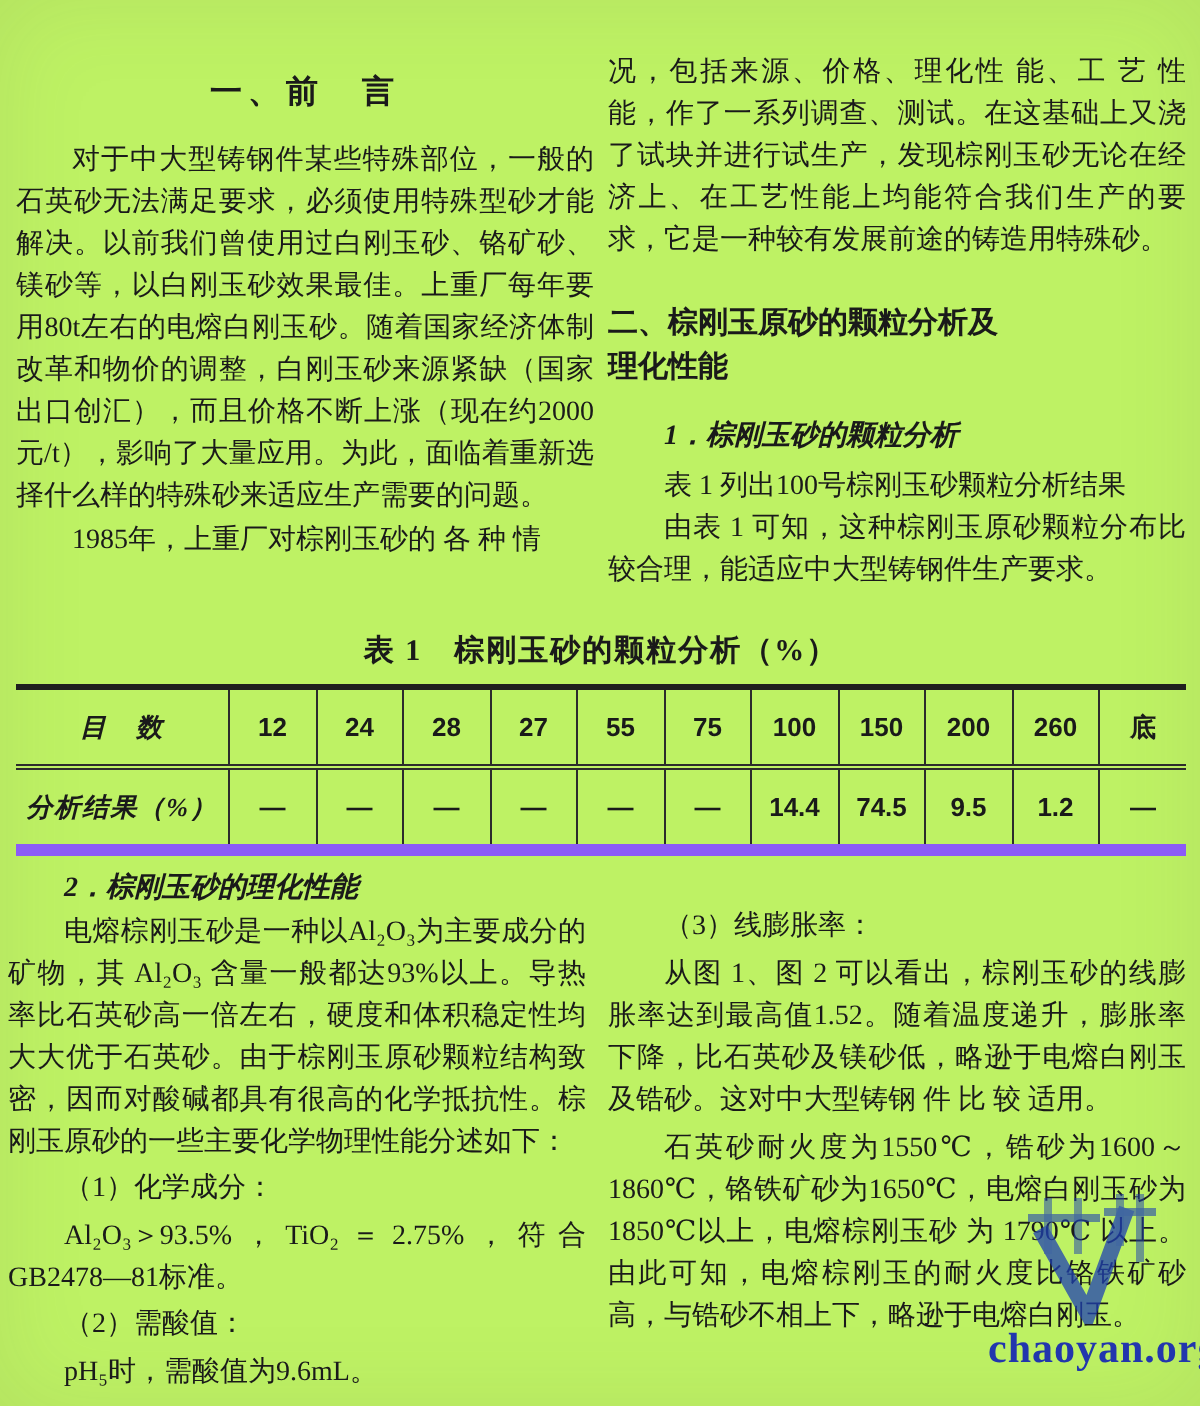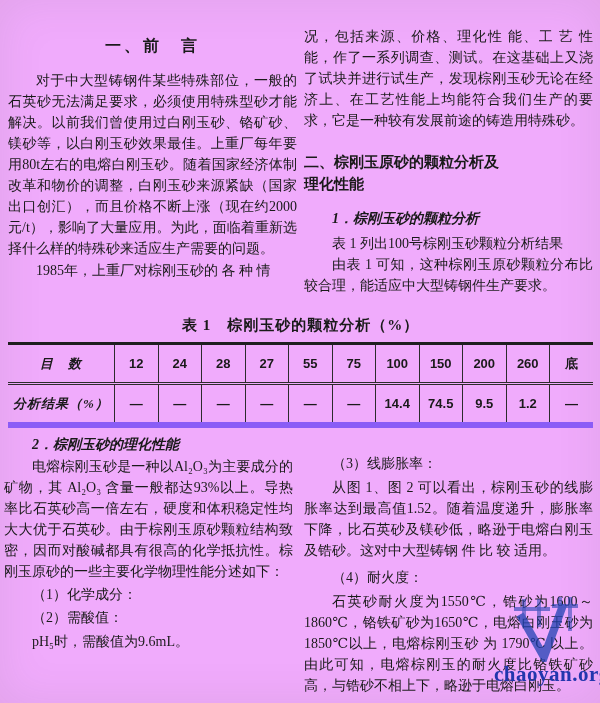--- a/index.html
+++ b/index.html
@@ -1,18 +1,18 @@
 <!DOCTYPE html>
 <html><head>
 <meta charset="utf-8">
 <style>
   html,body{margin:0;padding:0;background:#e8e6e0;}
   .page{
     position:relative;width:600px;height:703px;margin:0 auto;
-    background:#f0abfc;
+    background:#bef264;
     color:#1a1a1a;
     font-family:"Liberation Serif","DejaVu Serif",serif;
     overflow:hidden;
     box-shadow:inset 0 0 46px rgba(90,85,70,.10);
   }
   .blk{position:absolute;}
   p{margin:0;text-align:justify;font-size:14px;line-height:21px;}
   .ind{text-indent:2em;}
   .sec-head{font-size:16px;font-weight:bold;text-align:center;margin:0;letter-spacing:3px;}
   .sec-head2{font-size:15px;font-weight:bold;text-align:left;margin:0;line-height:22px;}
@@ -115,28 +115,28 @@
         <td>—</td>
       </tr>
     </tbody>
       </table>
   </div>
 
   <div class="blk" id="left-bottom">
     <p class="ind kai">2．棕刚玉砂的理化性能</p>
     <p class="ind para">电熔棕刚玉砂是一种以Al₂O₃为主要成分的矿物，其 Al₂O₃ 含量一般都达93%以上。导热率比石英砂高一倍左右，硬度和体积稳定性均大大优于石英砂。由于棕刚玉原砂颗粒结构致密，因而对酸碱都具有很高的化学抵抗性。棕刚玉原砂的一些主要化学物理性能分述如下：</p>
     <p class="item-label">（1）化学成分：</p>
+    <p class="ind gap-top">Al₂O₃＞93.5%，TiO₂＝2.75%，符合GB2478—81标准。</p>
     <p class="item-label">（2）需酸值：</p>
     <p class="ind gap-top">pH₅时，需酸值为9.6mL。</p>
   </div>
 
   <div class="blk" id="right-bottom">
     <p class="item-label">（3）线膨胀率：</p>
     <p class="ind gap-top">从图 1、图 2 可以看出，棕刚玉砂的线膨胀率达到最高值1.52。随着温度递升，膨胀率下降，比石英砂及镁砂低，略逊于电熔白刚玉及锆砂。这对中大型铸钢 件 比 较 适用。</p>
-    <p class="item-label" style="margin-top:6px">（4）耐火度：</p>
     <p class="ind gap-top">石英砂耐火度为1550℃，锆砂为1600～1860℃，铬铁矿砂为1650℃，电熔白刚玉砂为1850℃以上，电熔棕刚玉砂 为 1790℃ 以上。由此可知，电熔棕刚玉的耐火度比铬铁矿砂高，与锆砂不相上下，略逊于电熔白刚玉。</p>
   </div>
 
   <div id="watermark">
     <svg class="logo" width="70" height="66" viewBox="0 0 70 66">
       <g fill="none" stroke="#1d40b2" stroke-linecap="square">
         <path d="M6 13 H38" stroke-width="4" opacity=".75"></path>
         <path d="M14 5 V29" stroke-width="4" opacity=".65"></path>
         <path d="M29 5 V29" stroke-width="4" opacity=".65"></path>
         <path d="M44 10 H66" stroke-width="4" opacity=".75"></path>

